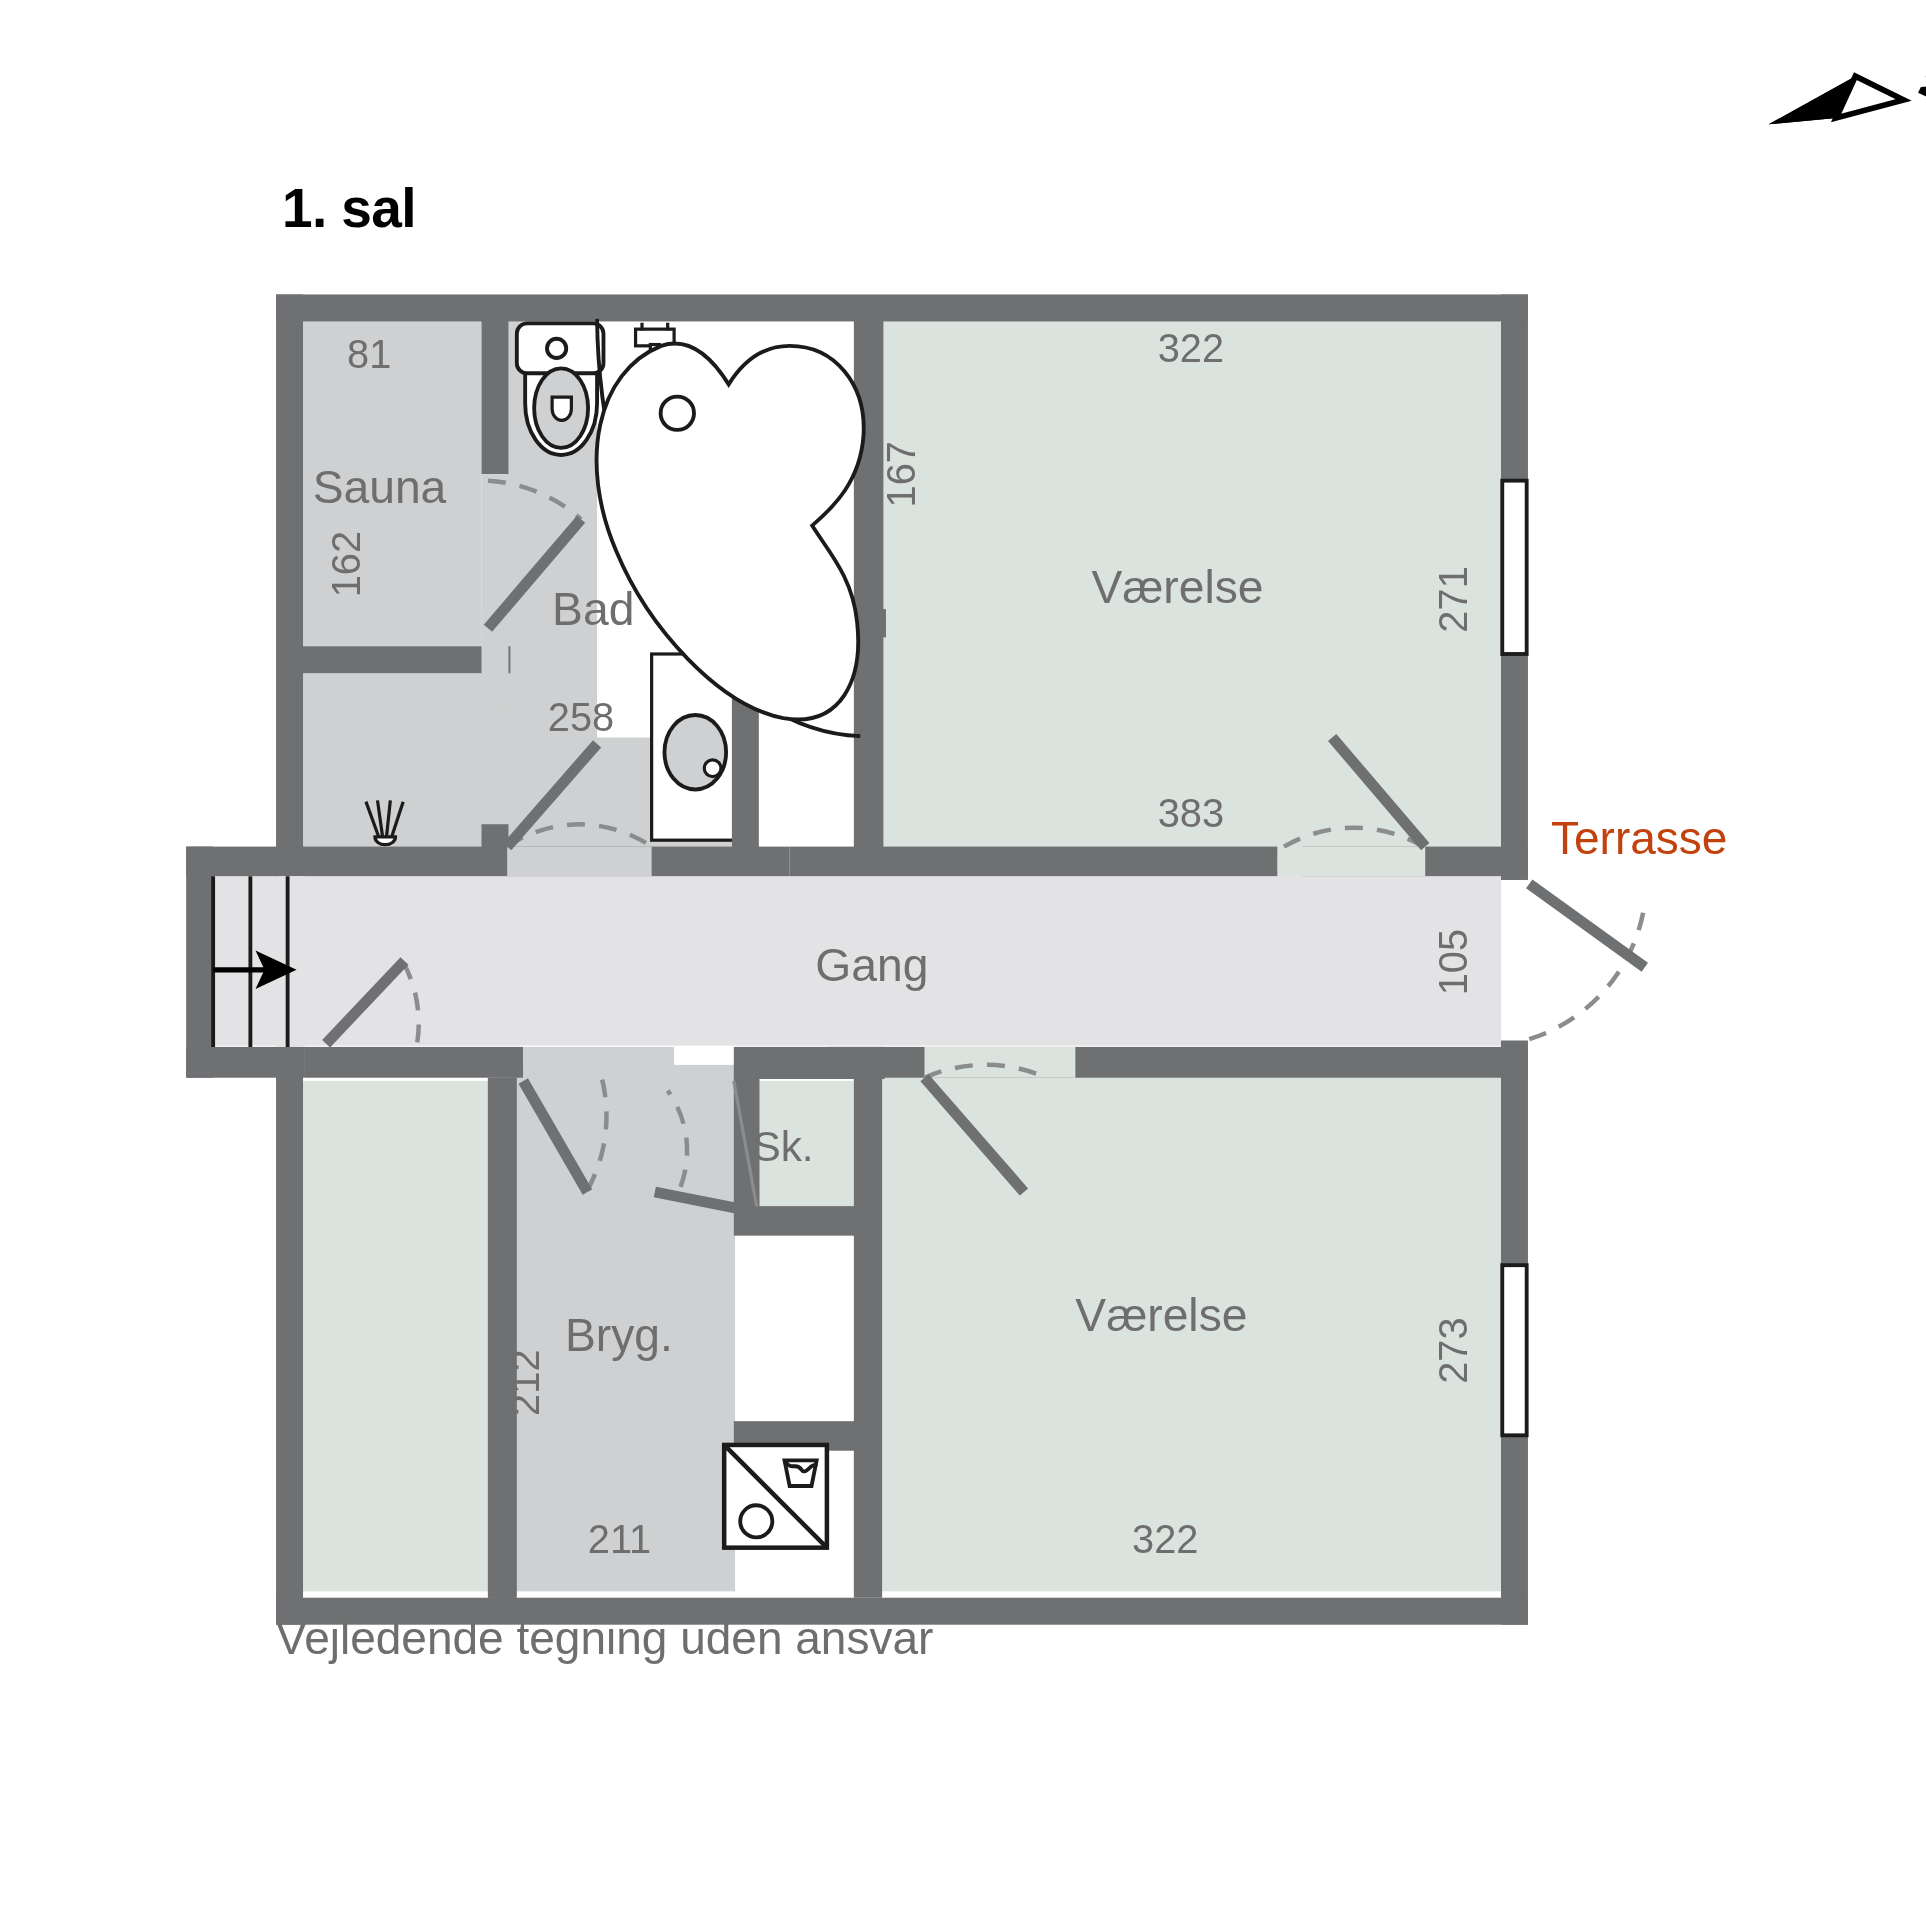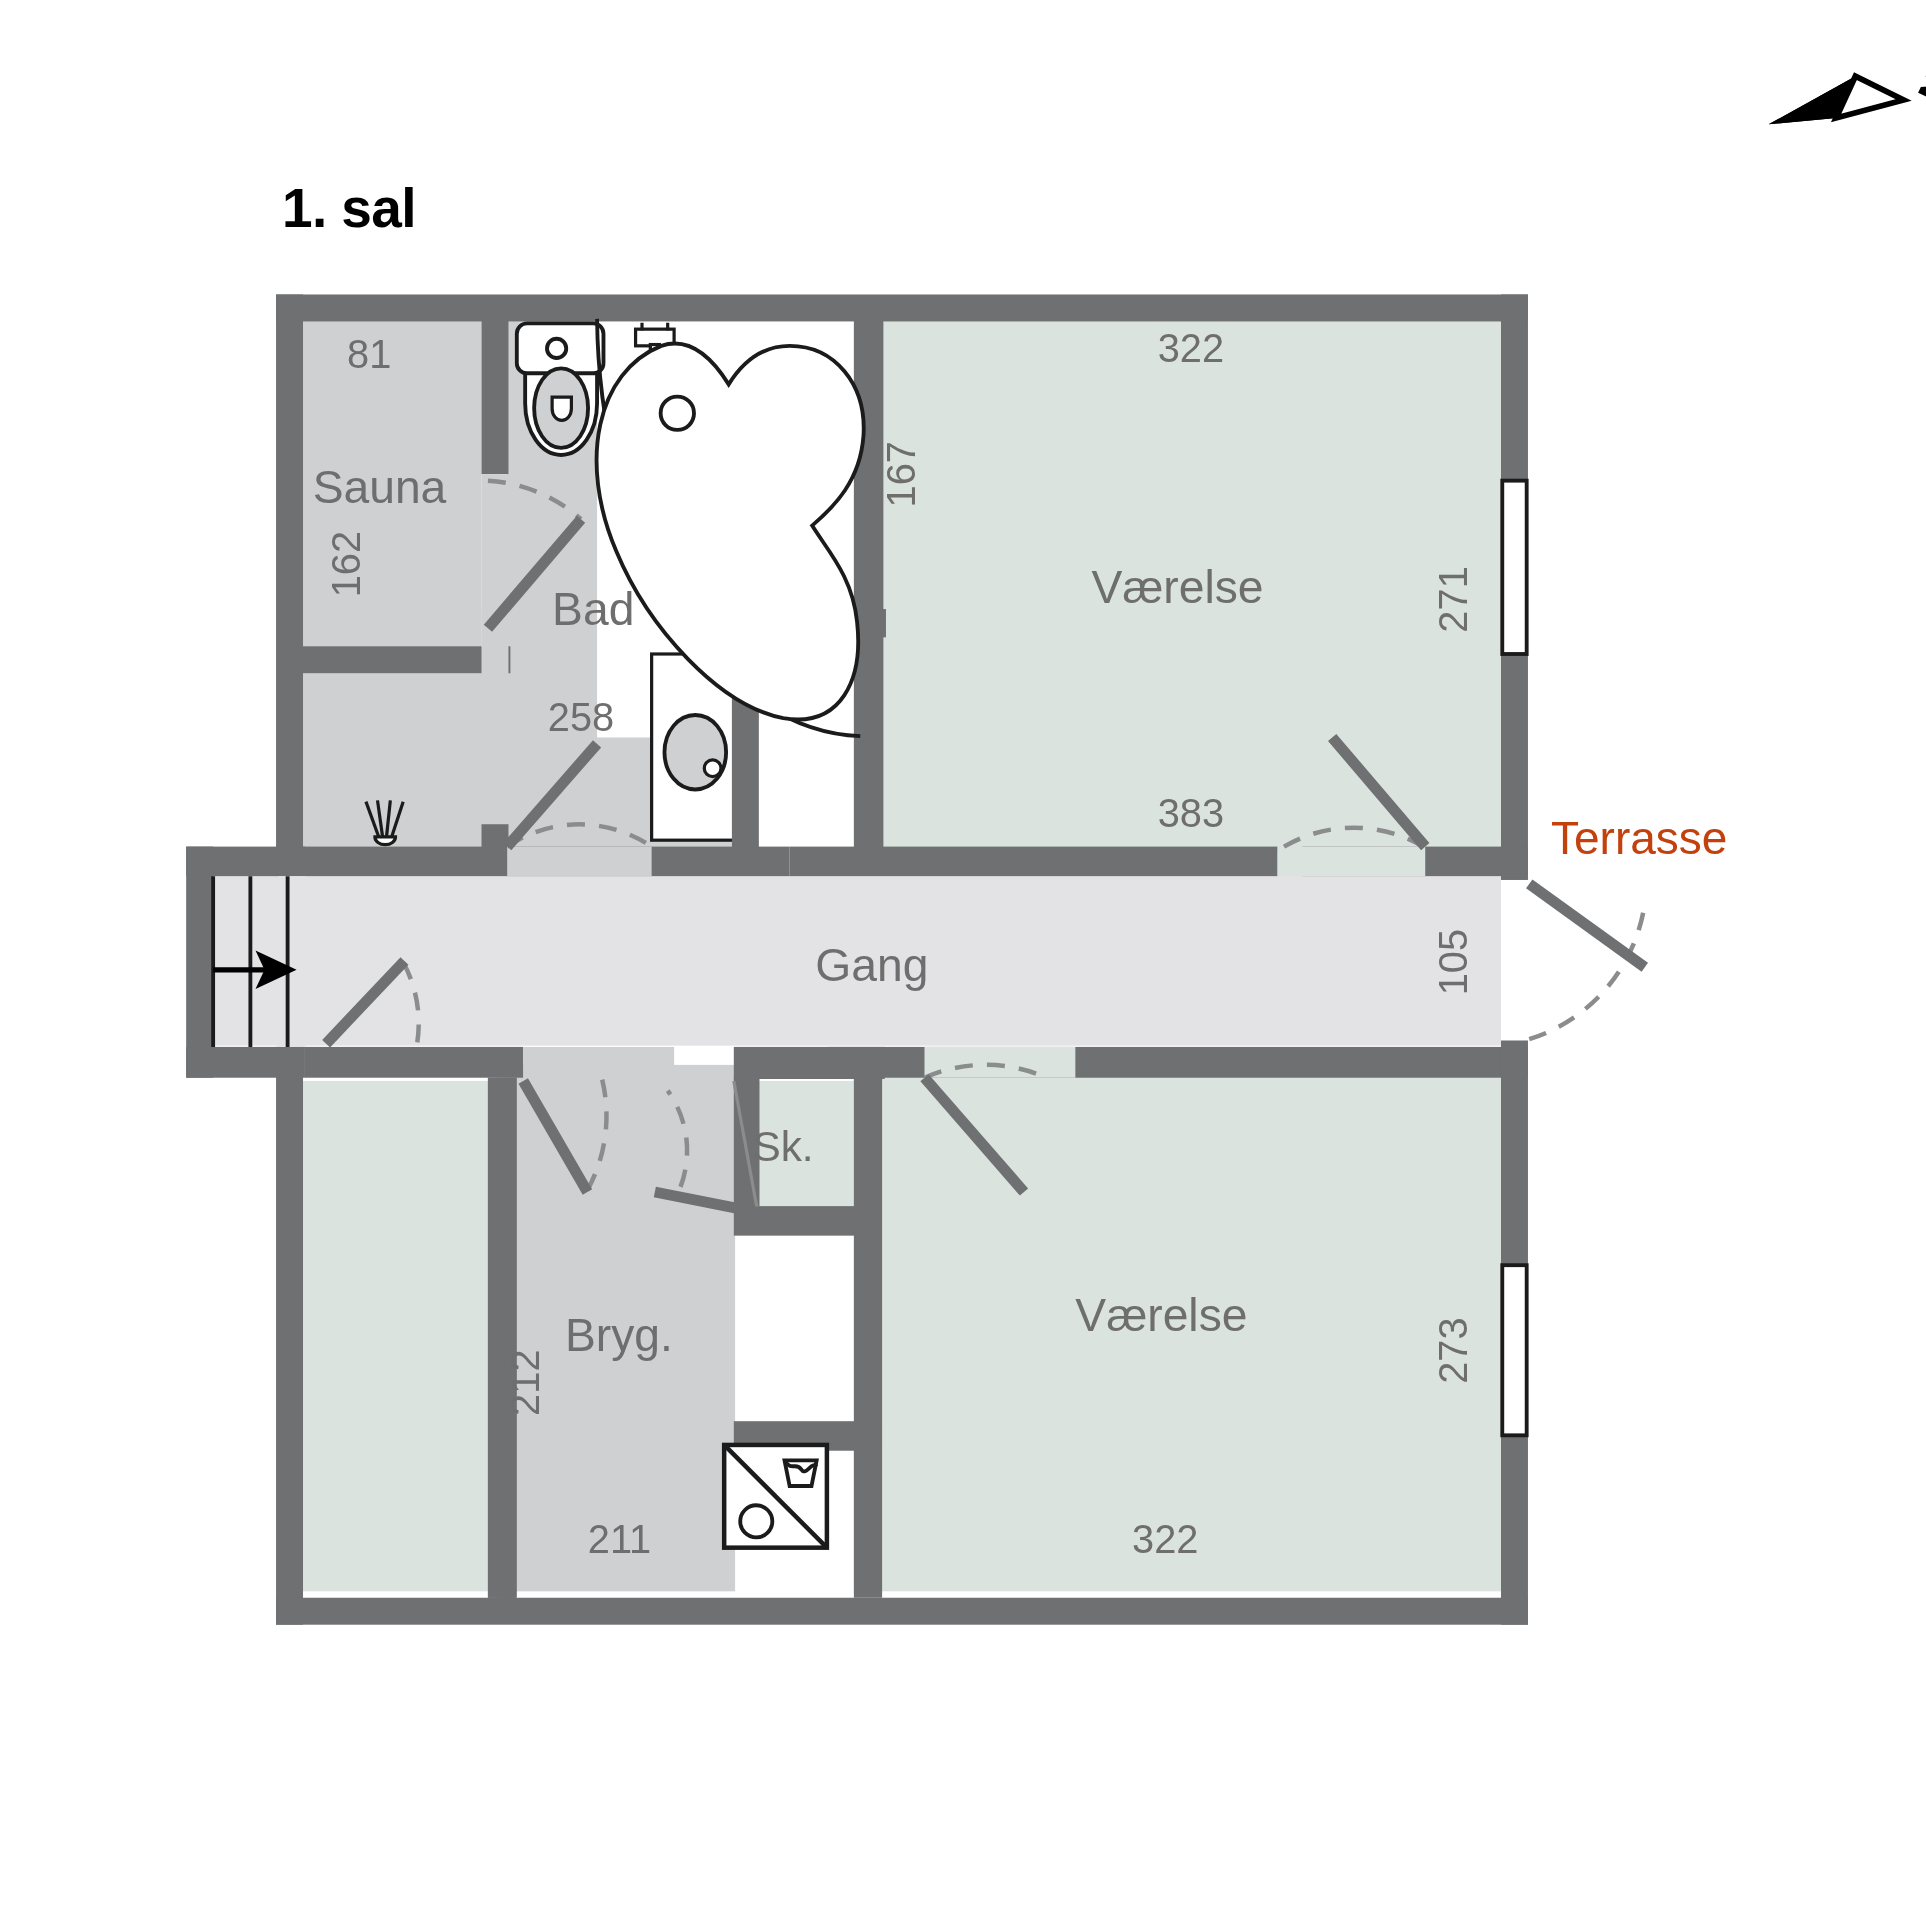--- a/index.html
+++ b/index.html
@@ -297,15 +297,16 @@
     <g>
       <path d="M 2755 2225 L 2890 2150 L 2860 2215 Z" fill="#000000" transform="translate(0,-2050)"></path>
       <path d="M 2755 175 L 2890 100 L 2860 165 Z" fill="#000000"></path>
       <path d="M 2860 165 L 2890 100 L 2965 137 Z" fill="#ffffff" stroke="#000000" stroke-width="9"></path>
       <text x="2995" y="110" font-family="'Liberation Sans', sans-serif" font-size="60" font-weight="bold" fill="#000000" text-anchor="middle" transform="rotate(115 2995 110)">N</text>
     </g>
 
   </svg>
 
   <div class="terrasse-label">Terrasse</div>
+  <div class="disclaimer">Vejledende tegning uden ansvar</div>
 
 </div>
 
 
 </body></html>

